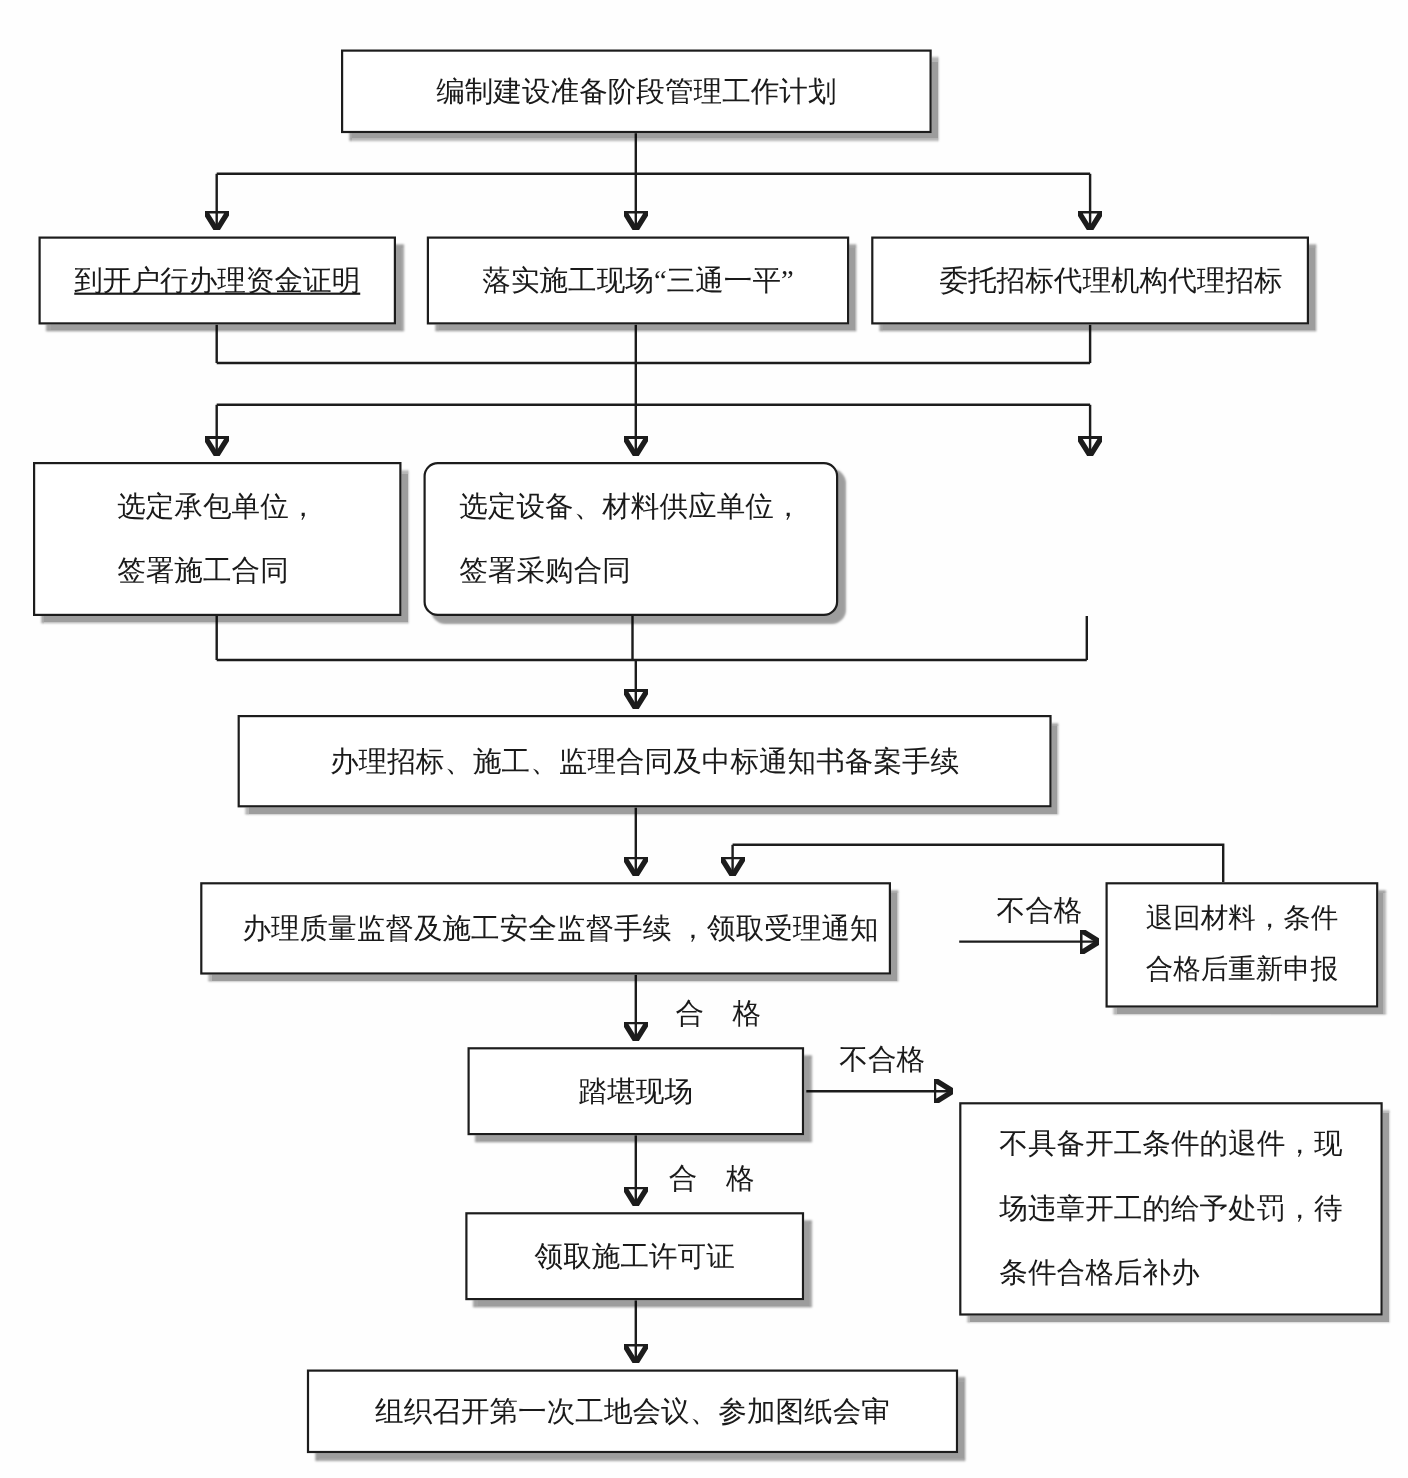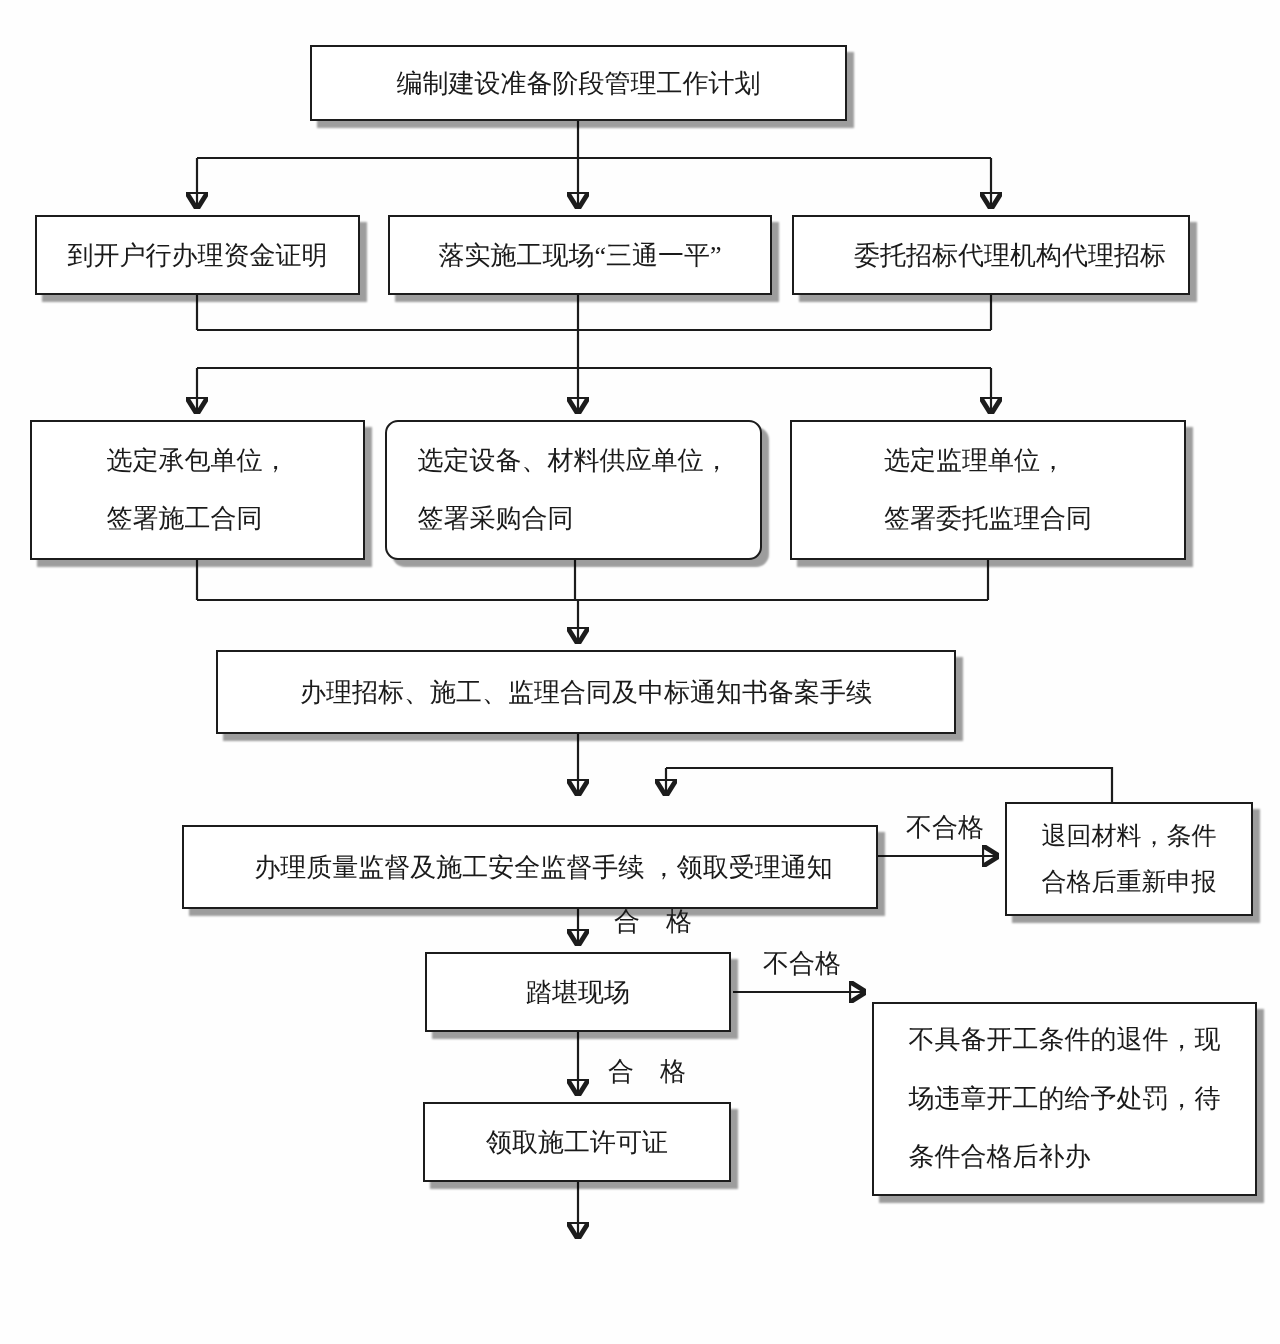--- a/index.html
+++ b/index.html
@@ -30,28 +30,28 @@
   .lh-mid{line-height:1.85;}
   .edge-label{
     position:absolute;
     font-size:26px;
     text-align:center;
     z-index:2;
     white-space:pre;
   }
   
   #n-plan       {left:310px;top:45px;  width:537px;height:76px;}
-  #n-fund       {left:35px; top:215px; width:325px;height:80px;}
+  #n-fund       {left:35px; top:215px; width:325px;height:80px;text-decoration:underline;}
   #n-site       {left:388px;top:215px; width:384px;height:80px;}
   #n-agency     {left:792px;top:215px; width:398px;height:80px;padding-left:38px;}
   #n-contractor {left:30px; top:420px; width:335px;height:140px;}
   #n-supplier   {left:385px;top:420px; width:377px;height:140px;border-radius:13px;}
   #n-supervisor {left:790px;top:420px; width:396px;height:140px;}
   #n-filing     {left:216px;top:650px; width:740px;height:84px;}
-  #n-quality    {left:182px;top:825px; width:696px;height:84px;padding-left:27px;}
+  #n-quality    {left:182px;top:802px; width:628px;height:84px;padding-left:27px;}
   #n-return     {left:1005px;top:802px;width:248px;height:114px;font-size:25px;}
   #n-visit      {left:425px;top:952px; width:306px;height:80px;}
   #n-reject     {left:872px;top:1002px; width:385px;height:194px;}
   #n-permit     {left:423px;top:1102px;width:308px;height:80px;}
   #n-meeting    {left:279px;top:1245px;width:592px;height:76px;}
   #lbl-fail1{left:880px;top:810px;width:130px;}
   #lbl-pass1{left:588px;top:904px;width:130px;}
   #lbl-fail2{left:737px;top:946px;width:130px;}
   #lbl-pass2{left:582px;top:1054px;width:130px;}
 </style>
@@ -108,35 +108,34 @@
   <div class="node" id="n-plan">编制建设准备阶段管理工作计划</div>
 
   <div class="node" id="n-fund">到开户行办理资金证明</div>
   <div class="node" id="n-site">落实施工现场“三通一平”</div>
   <div class="node" id="n-agency">委托招标代理机构代理招标</div>
 
   <div class="node lh-wide" id="n-contractor">选定承包单位，
 签署施工合同</div>
   <div class="node lh-wide" id="n-supplier">选定设备、材料供应单位，
 签署采购合同</div>
-  <div class="node lh-wide" id="n-supervisor">选定监理单位，
-签署委托监理合同</div>
 
   <div class="node" id="n-filing">办理招标、施工、监理合同及中标通知书备案手续</div>
 
   <div class="node" id="n-quality">办理质量监督及施工安全监督手续 ，领取受理通知</div>
   <div class="node lh-mid" id="n-return">退回材料，条件
 合格后重新申报</div>
 
   <div class="node" id="n-visit">踏堪现场</div>
   <div class="node lh-wide" id="n-reject">不具备开工条件的退件，现
 场违章开工的给予处罚，待
 条件合格后补办</div>
 
   <div class="node" id="n-permit">领取施工许可证</div>
 
+  <div class="node" id="n-meeting">组织召开第一次工地会议、参加图纸会审</div>
 
   <div class="edge-label" id="lbl-fail1">不合格</div>
   <div class="edge-label" id="lbl-pass1">合　格</div>
   <div class="edge-label" id="lbl-fail2">不合格</div>
   <div class="edge-label" id="lbl-pass2">合　格</div>
 
 </div>
 
 </body></html>

